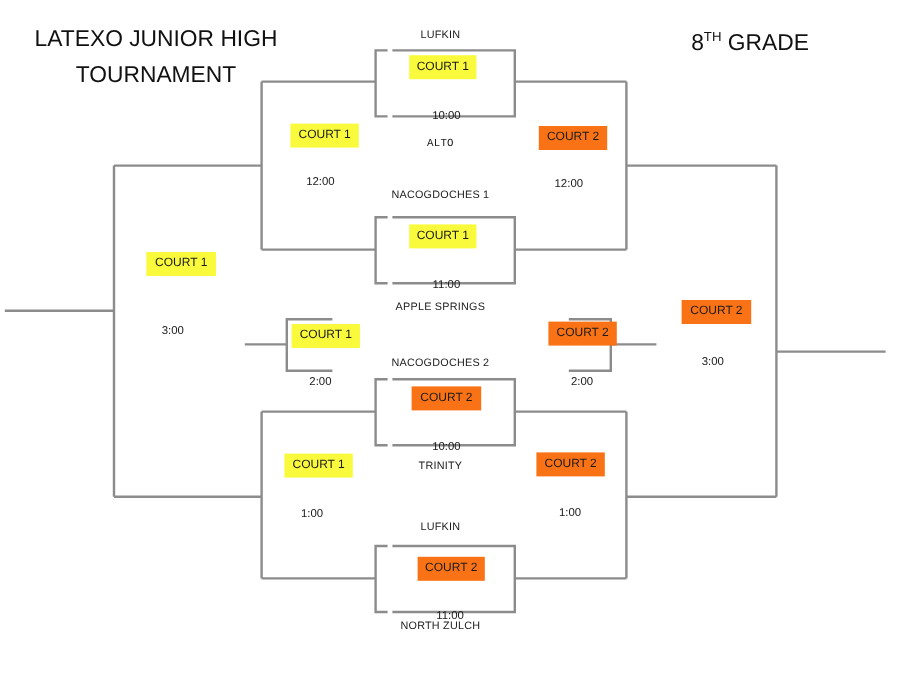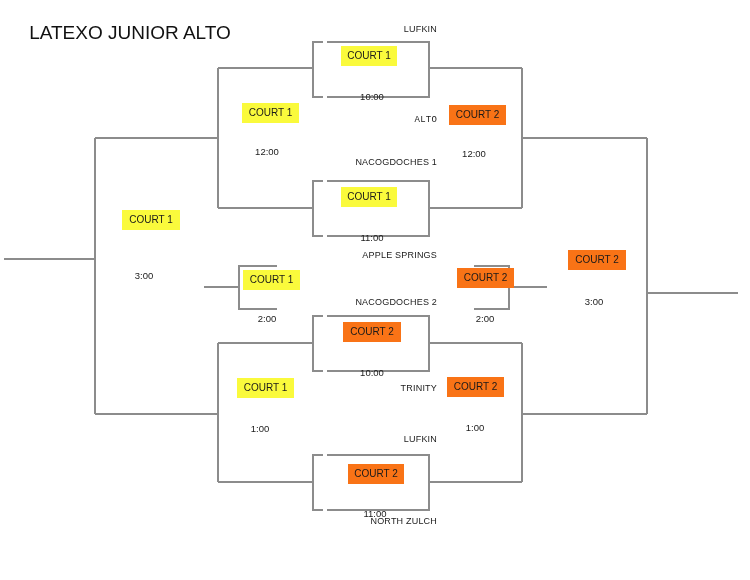--- a/index.html
+++ b/index.html
@@ -1,20 +1,20 @@
 <!DOCTYPE html>
 <html><head>
 <meta charset="utf-8">
 <style>
   html, body { margin:0; padding:0; background:#ffffff; }
   body { width:750px; height:580px; position:relative; overflow:hidden;
          font-family:"Liberation Sans", "DejaVu Sans", sans-serif; color:#1a1a1a; }
   .abs { position:absolute; }
   .title { font-size:19px; text-align:center; line-height:30px; color:#111; }
-  .team { font-size:9px; text-align:right; width:140px; color:#1a1a1a; letter-spacing:0.2px; }
+  .team { font-size:9px; text-align:center; width:140px; color:#1a1a1a; letter-spacing:0.2px; }
   .court { font-size:10px; text-align:center; padding:0; height:20px; line-height:20px; }
   .c1 { background:#fafa3c; }
   .c2 { background:#f97316; }
   .time { font-size:9.5px; text-align:center; width:60px; color:#1a1a1a;margin-top:23px; }
   svg.lines { position:absolute; left:0; top:0; }
   svg.lines line, svg.lines path { stroke:#8c8c8c; stroke-width:2; fill:none; }
   sup { font-size:11px; }
 </style>
 </head>
 <body>
@@ -53,23 +53,28 @@
   <line x1="647" y1="293" x2="738" y2="293"></line>
 
   <line x1="204" y1="287" x2="239" y2="287"></line>
   <path d="M277 266 L239 266 L239 309 L277 309"></path>
 
   <line x1="509" y1="287" x2="547" y2="287"></line>
   <path d="M474 266 L509 266 L509 309 L474 309"></path>
 </svg>
 
 <div class="abs title" style="left:20px; top:18px; width:220px;">
-  <div>LATEXO JUNIOR ALTO</div>
+  <div>LATEXO JUNIOR HIGH</div>
+  <div>TOURNAMENT</div>
 </div>
 <div class="abs title" style="left:520px; top:14px; width:210px;">
+  <div style="margin-top:2px;">
+    <span>8</span><sup>TH</sup>
+    <span>GRADE</span>
+  </div>
 </div>
 
 <div class="abs team" style="left:297px; top:24px;">LUFKIN</div>
 <div class="abs team" style="left:297px; top:115px;font-family:Liberation Mono, monospace;">ALTO</div>
 <div class="abs team" style="left:297px; top:157px;">NACOGDOCHES 1</div>
 <div class="abs team" style="left:297px; top:250px;">APPLE SPRINGS</div>
 <div class="abs team" style="left:297px; top:297px;">NACOGDOCHES 2</div>
 <div class="abs team" style="left:297px; top:383px;">TRINITY</div>
 <div class="abs team" style="left:297px; top:434px;">LUFKIN</div>
 <div class="abs team" style="left:297px; top:516px;">NORTH ZULCH</div>

